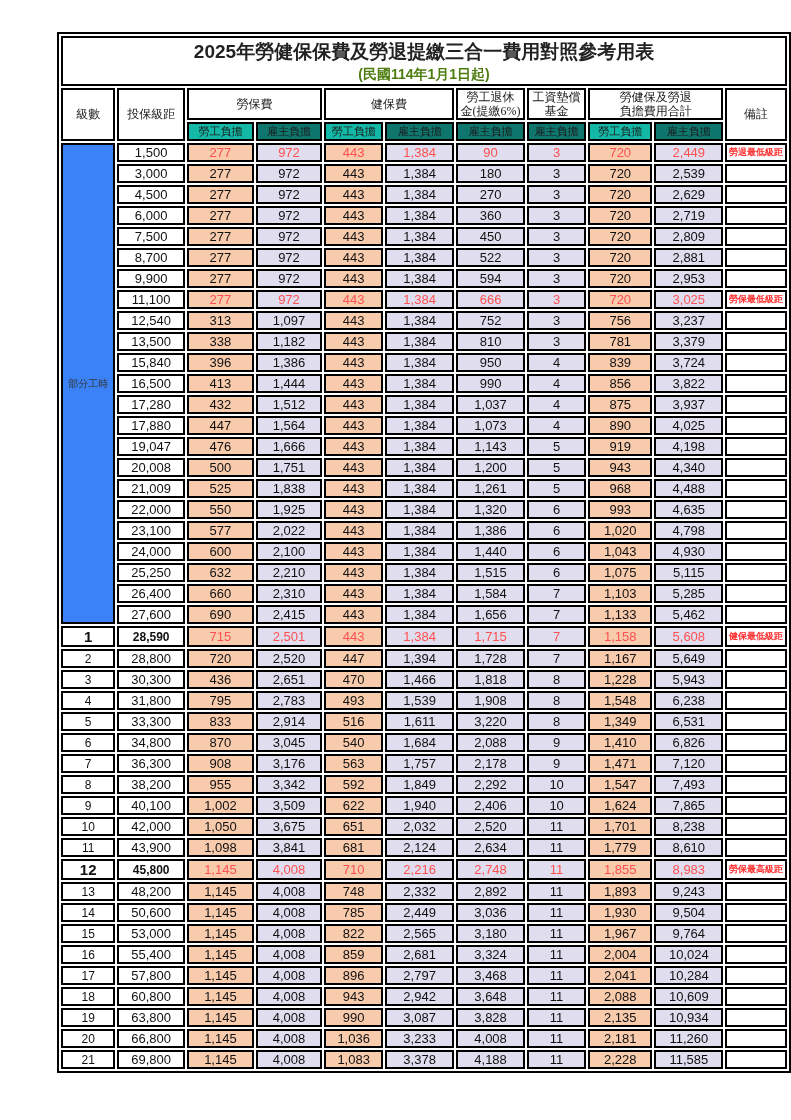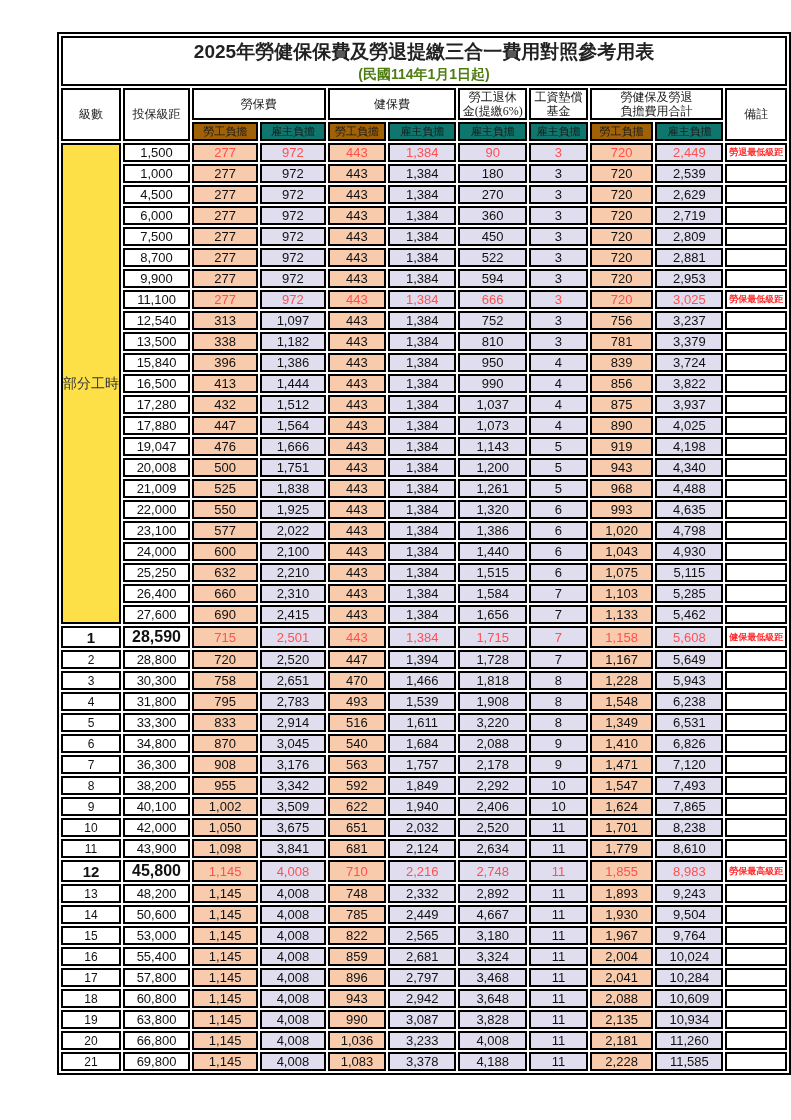--- a/index.html
+++ b/index.html
@@ -5,31 +5,31 @@
   html,body{margin:0;padding:0;background:#fff;}
   body{width:791px;height:1120px;position:relative;font-family:"Liberation Sans","DejaVu Sans",sans-serif;}
   .sheet{position:absolute;top:32px;left:17px;margin-left:40px;}
   table{border-collapse:separate;border-spacing:2px;table-layout:fixed;background:#fff;border:2px solid #000;}
   td,th{border:2px solid #000;box-sizing:border-box;text-align:center;vertical-align:middle;padding:0;overflow:hidden;white-space:nowrap;}
   .title-cell{height:50px;border:2px solid #000;}
   .title-main{font-size:19px;font-weight:bold;color:#222;line-height:27px;}
   .title-sub{font-size:14px;font-weight:bold;color:#4d7c0f;line-height:19px;}
   .hrow th{font-weight:normal;font-size:12px;color:#1a1a1a;height:16px;background:#fff;}
   .hrow .two-line{line-height:14px;font-family:Liberation Serif, serif;}
-  th.sub-emp{background:#a16207;font-size:11px;}
+  th.sub-emp{background:#14b8a6;font-size:11px;}
   th.sub-er{background:#0f766e;font-size:11px;}
   tbody td{height:15px;font-size:13px;color:#111;}
   td.c-emp{background:#F8CBAD;}
   td.c-er{background:#E0DDEE;}
   td.c-salary{background:#fff;font-size:13px;}
   td.c-level{background:#fff;font-size:12px;}
   td.c-note{background:#fff;font-size:9px;color:#FF2D2D;font-weight:bold;padding:0 1px;}
-  td.c-part{background:#fde047;font-size:14px;color:#333;}
+  td.c-part{background:#3b82f6;font-size:10px;color:#333;}
   tr.hl td.c-emp,tr.hl td.c-er{color:#FF5050;}
-  tr.big td.c-salary{font-size:16px;font-weight:bold;}
+  tr.big td.c-salary{font-size:12px;font-weight:bold;}
   tr.big td.c-level{font-size:15px;font-weight:bold;}
 </style>
 </head>
 <body>
 
 <div class="sheet">
   <table>
     <colgroup>
       <col style="width:56px">
         <col style="width:70px">
@@ -89,21 +89,21 @@
           <td class="c-er">972</td>
           <td class="c-emp">443</td>
           <td class="c-er">1,384</td>
           <td class="c-er">90</td>
           <td class="c-er">3</td>
           <td class="c-emp">720</td>
           <td class="c-er">2,449</td>
           <td class="c-note">勞退最低級距</td>
         </tr>
         <tr>
-          <td class="c-salary">1,000</td>
+          <td class="c-salary">3,000</td>
           <td class="c-emp">277</td>
           <td class="c-er">972</td>
           <td class="c-emp">443</td>
           <td class="c-er">1,384</td>
           <td class="c-er">180</td>
           <td class="c-er">3</td>
           <td class="c-emp">720</td>
           <td class="c-er">2,539</td>
           <td class="c-note"></td>
         </tr>
@@ -381,21 +381,21 @@
           <td class="c-er">1,394</td>
           <td class="c-er">1,728</td>
           <td class="c-er">7</td>
           <td class="c-emp">1,167</td>
           <td class="c-er">5,649</td>
           <td class="c-note"></td>
         </tr>
         <tr>
           <td class="c-level">3</td>
           <td class="c-salary">30,300</td>
-          <td class="c-emp">758</td>
+          <td class="c-emp">436</td>
           <td class="c-er">2,651</td>
           <td class="c-emp">470</td>
           <td class="c-er">1,466</td>
           <td class="c-er">1,818</td>
           <td class="c-er">8</td>
           <td class="c-emp">1,228</td>
           <td class="c-er">5,943</td>
           <td class="c-note"></td>
         </tr>
         <tr>
@@ -528,21 +528,21 @@
           <td class="c-er">9,243</td>
           <td class="c-note"></td>
         </tr>
         <tr>
           <td class="c-level">14</td>
           <td class="c-salary">50,600</td>
           <td class="c-emp">1,145</td>
           <td class="c-er">4,008</td>
           <td class="c-emp">785</td>
           <td class="c-er">2,449</td>
-          <td class="c-er">4,667</td>
+          <td class="c-er">3,036</td>
           <td class="c-er">11</td>
           <td class="c-emp">1,930</td>
           <td class="c-er">9,504</td>
           <td class="c-note"></td>
         </tr>
         <tr>
           <td class="c-level">15</td>
           <td class="c-salary">53,000</td>
           <td class="c-emp">1,145</td>
           <td class="c-er">4,008</td>

